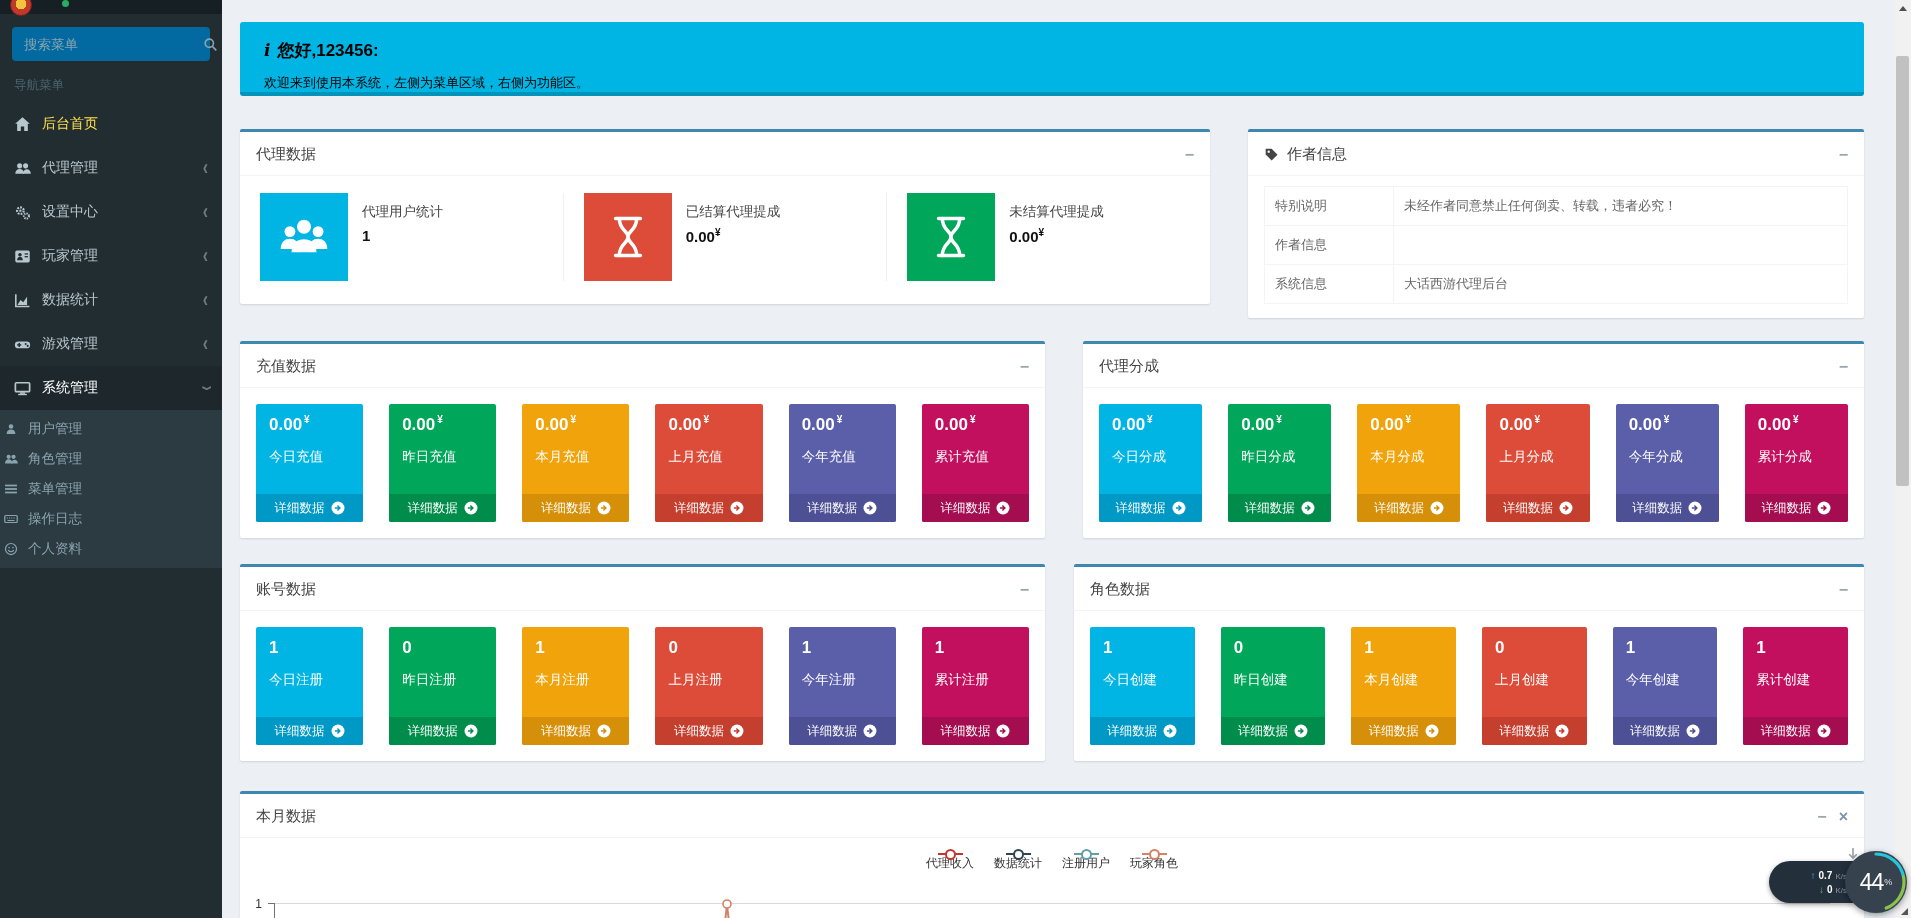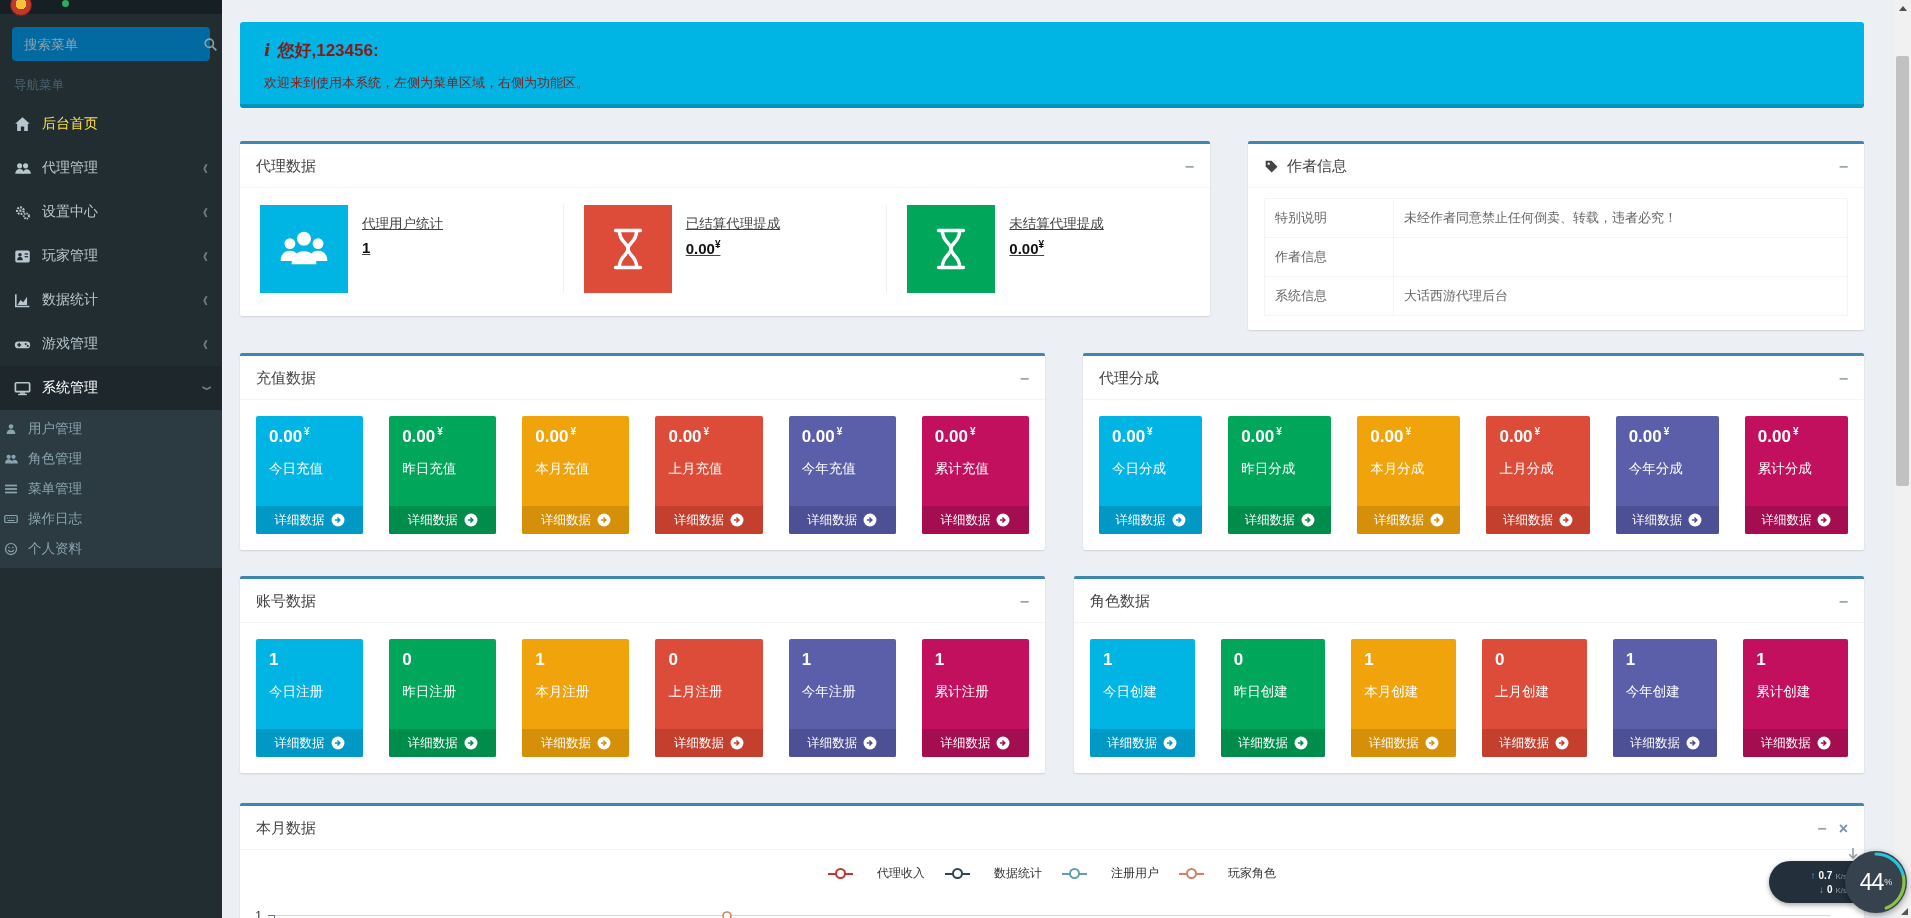--- a/index.html
+++ b/index.html
@@ -24,39 +24,39 @@
   .menu-item .chev.down{transform:rotate(-90deg) scaleY(1.4);}
   .menu-item.first .mlabel{color:#fde047;}
   .menu-item.active{background:#1e282c;}
   .menu-item.active .mlabel{color:#fff;}
   .submenu{list-style:none;margin:0;padding:4px 0;background:#2c3b41;}
   .submenu .menu-item{height:30px;color:#8aa4af;padding-left:4px;}
   .submenu .micon{width:14px;height:14px;margin-right:10px;color:#8aa4af;}
   .submenu .mlabel{font-size:13.5px;}
   
   .main{position:absolute;left:222px;top:0;width:1672px;height:918px;padding:22px 30px 0 18px;box-sizing:border-box;}
-  .banner{height:86px;background:#00b5e4;border-radius:3px;border-bottom:4px solid rgba(0,0,0,0.18);
-          color:#7f1d1d;padding:15px 24px;box-sizing:border-box;margin-bottom:33px;}
+  .banner{height:74px;background:#00b5e4;border-radius:3px;border-bottom:4px solid rgba(0,0,0,0.18);
+          color:#000000;padding:15px 24px;box-sizing:border-box;margin-bottom:33px;}
   .banner .b-title{font-size:17px;font-weight:bold;margin-top:2px;}
   .banner .b-title .i-ico{font-family:"DejaVu Serif",serif;font-style:italic;font-weight:bold;margin-right:7px;}
   .banner .b-sub{font-size:13px;margin-top:12px;}
   .row{display:flex;align-items:flex-start;}
   .row1{gap:38px;margin-bottom:23px;}
   .row2{gap:38px;margin-bottom:26px;}
   .row3{gap:29px;margin-bottom:30px;}
   .panel{background:#fff;border-top:3px solid #3e87af;border-radius:2px;box-shadow:0 1px 2px rgba(0,0,0,0.12);box-sizing:border-box;}
   .panel-hd{display:flex;align-items:center;padding:13px 16px 11px 16px;border-bottom:1px solid #f4f4f4;}
   .panel-hd .ptitle{font-size:15px;color:#444;flex:1;display:flex;align-items:center;gap:8px;}
   .panel-hd .tool{color:#97a5b0;font-size:16px;font-weight:bold;cursor:pointer;line-height:1;margin-left:12px;}
   .panel-hd .tool.x{color:#7a93ad;}
   .tagico{width:15px;height:15px;color:#444;}
   
   .p-agent{width:970px;height:175px;}
   .stats{display:flex;padding:17px 0;}
-  .stat{flex:1;display:flex;align-items:flex-start;padding:0 20px;border-right:1px solid #f0f0f0;text-decoration:underline;}
+  .stat{flex:1;display:flex;align-items:flex-start;padding:0 20px;border-right:1px solid #f0f0f0;}
   .stat:last-child{border-right:none;}
   .stat .sq{width:88px;height:88px;flex:none;display:flex;align-items:center;justify-content:center;}
   .sq svg{width:52px;height:52px;}
   .sq.bg-cyan{background:#00b5e4;}.sq.bg-red{background:#dd4b39;}.sq.bg-green{background:#00a65a;}
   .stat .stxt{margin:10px 0 0 14px;}
   .stat .slabel{font-size:13.5px;color:#444;}
   .stat .svalue{font-size:15px;font-weight:bold;color:#111;margin-top:6px;}
   .stat .svalue sup{font-size:10px;}
   
   .p-author{flex:1;min-height:168px;}
@@ -78,21 +78,21 @@
   .go svg{width:14px;height:14px;display:block;}
   .c0{background:#00b5e4}.c0 .tile-footer{background:#0099c6}.c0 .go{color:#0099c6}
   .c1{background:#00a65a}.c1 .tile-footer{background:#008d4c}.c1 .go{color:#008d4c}
   .c2{background:#f0a30a}.c2 .tile-footer{background:#d68f08}.c2 .go{color:#d68f08}
   .c3{background:#dd4b39}.c3 .tile-footer{background:#c53f2e}.c3 .go{color:#c53f2e}
   .c4{background:#5b5ea9}.c4 .tile-footer{background:#4d5094}.c4 .go{color:#4d5094}
   .c5{background:#c2105f}.c5 .tile-footer{background:#a50d51}.c5 .go{color:#a50d51}
   
   .p-month{width:100%;height:420px;position:relative;overflow:hidden;}
   .legend{display:flex;justify-content:center;gap:20px;padding-top:15px;position:relative;z-index:2;}
-  .lg{display:flex;align-items:center;gap:24px;font-size:12px;color:#333;cursor:pointer;}
+  .lg{display:flex;align-items:center;gap:0;font-size:12px;color:#333;cursor:pointer;flex-direction:column;}
   .lg .mark{width:25px;height:2px;background:currentColor;position:relative;}
   .lg .mark::after{content:'';position:absolute;left:7px;top:-4.5px;width:7px;height:7px;border:2px solid currentColor;border-radius:50%;background:#fff;}
   .lg .lname{color:#333;}
   .s0{color:#c23531}.s1{color:#2f4554}.s2{color:#61a0a8}.s3{color:#d48265}
   .chart-svg{position:absolute;left:0;top:50px;z-index:1;}
   
   .scrollbar{position:absolute;right:0;top:0;width:17px;height:918px;background:#f1f1f1;z-index:9;}
   .sb-up{width:17px;height:16px;display:flex;align-items:center;justify-content:center;cursor:pointer;}
   .sb-up::after{content:'';border-left:4px solid transparent;border-right:4px solid transparent;border-bottom:5px solid #505050;}
   .sb-thumb{position:absolute;left:2px;top:56px;width:13px;height:430px;background:#c1c1c1;border-radius:2px;cursor:pointer;}

